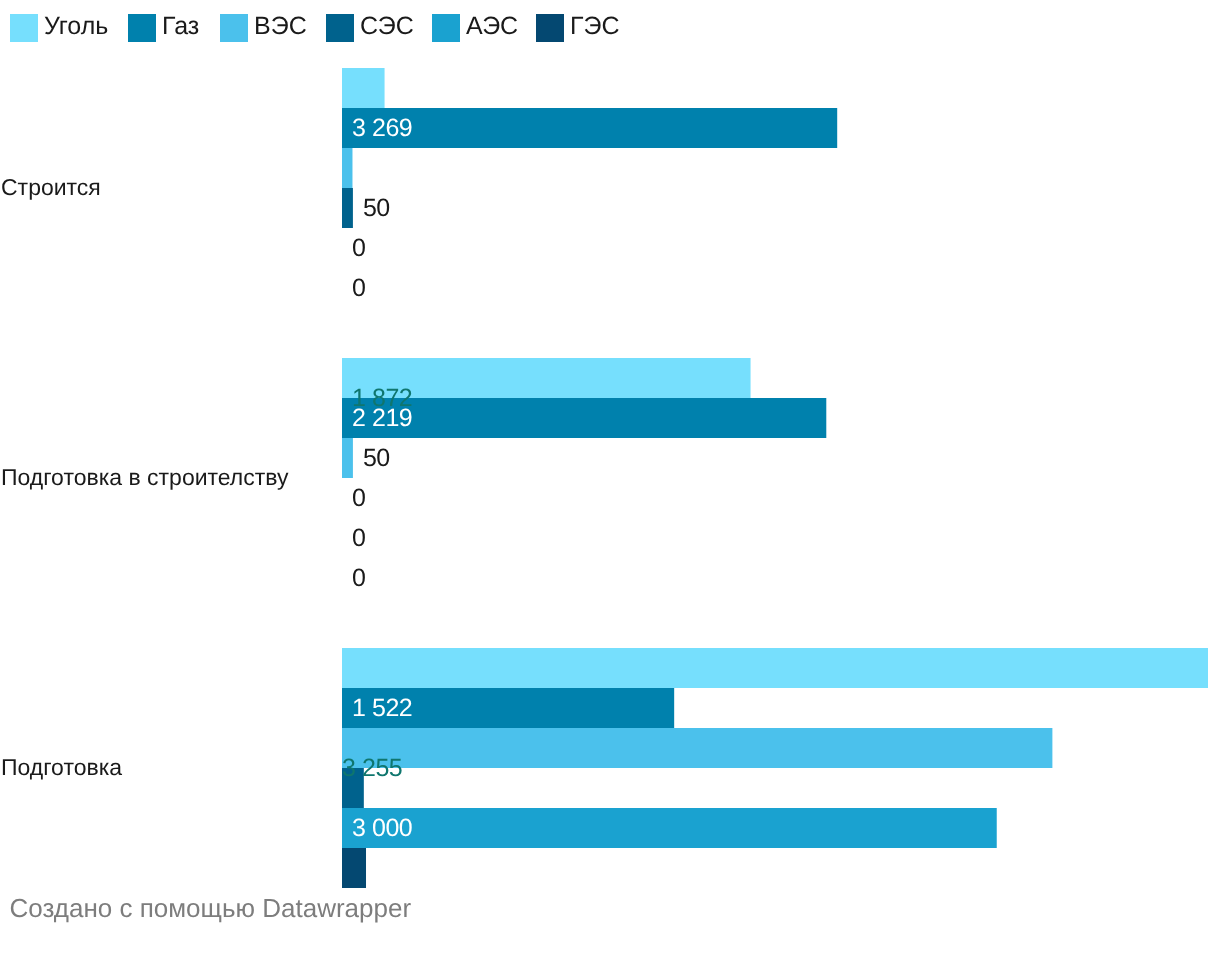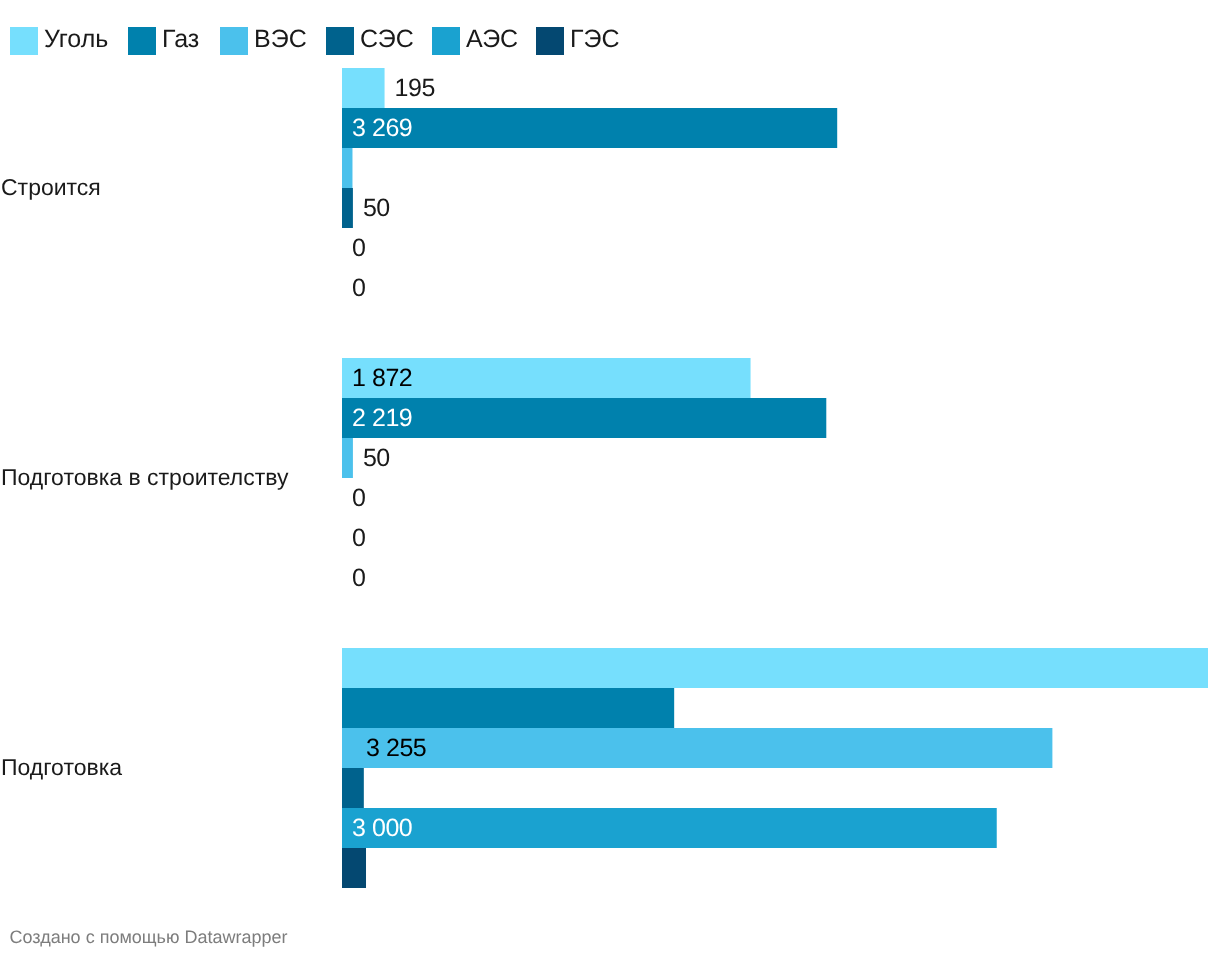--- a/index.html
+++ b/index.html
@@ -3,44 +3,44 @@
 <meta charset="utf-8">
 <title>Chart</title>
 <style>
   html,body{margin:0;padding:0;}
   body{width:1220px;height:966px;background:#ffffff;overflow:hidden;
        font-family:"Liberation Sans",sans-serif;
        -webkit-font-smoothing:antialiased;text-rendering:geometricPrecision;}
   #chart{position:relative;width:1220px;height:966px;overflow:hidden;background:#ffffff;}
 
   
-  .legend{position:absolute;left:0;top:13px;width:1084px;height:56px;z-index:3;padding-left:45px;}
+  .legend{position:absolute;left:0;top:0;width:1084px;height:56px;z-index:3;padding-left:45px;}
   .legend-item{position:absolute;top:14px;height:28px;display:flex;align-items:center;}
   .legend-swatch{width:28px;height:28px;flex:0 0 28px;background:#cccccc;}
   .legend-label{margin-left:6px;position:relative;top:-2px;
                 font-size:25px;line-height:28px;color:#1a1a1a;white-space:nowrap;}
 
   
   .bars{position:absolute;left:0;top:0;z-index:1;}
 
   
   .plot{position:absolute;left:0;top:0;width:1220px;height:900px;z-index:2;}
   .group{position:absolute;left:0;width:1220px;height:240px;}
   .glabel{position:absolute;left:1px;top:104px;
           font-size:23px;line-height:30px;color:#1a1a1a;white-space:nowrap;}
   .row{position:absolute;left:342px;width:878px;height:40px;}
   .vlabel{position:absolute;top:0;height:40px;line-height:40px;
           font-size:25px;letter-spacing:-0.45px;white-space:nowrap;}
   .vlabel.inside-light{color:#ffffff;}
-  .vlabel.inside-dark{color:#000000;}
+  .vlabel.inside-dark{color:#0f766e;margin-top:20px;}
   .vlabel.outside{color:#1a1a1a;}
 
   
-  .footer{position:absolute;left:9.5px;top:924px;z-index:3;
-          font-size:18px;line-height:26px;color:#7d7d7d;white-space:nowrap;}
+  .footer{position:absolute;left:9.5px;top:895px;z-index:3;
+          font-size:26px;line-height:26px;color:#7d7d7d;white-space:nowrap;}
 </style>
 </head>
 <body>
 
 <div id="chart">
   <div class="legend">
     <div class="legend-item" style="left:10px">
       <span class="legend-swatch" style="background: rgb(118, 223, 253);"></span>
       <span class="legend-label">Уголь</span>
     </div>
@@ -82,23 +82,20 @@
       <rect x="342" y="688" width="332.17" height="40" fill="#0081ad"></rect>
       <rect x="342" y="728" width="710.391" height="40" fill="#4bc1ec"></rect>
       <rect x="342" y="768" width="21.825" height="40" fill="#00628d"></rect>
       <rect x="342" y="808" width="654.738" height="40" fill="#1aa2d0"></rect>
       <rect x="342" y="848" width="24.007" height="40" fill="#044871"></rect>
     </g>
   </svg>
   <div class="plot">
     <div class="group" style="top:68px">
       <div class="glabel">Строится</div>
-      <div class="row" style="top:0px">
-        <div class="vlabel outside" style="left:52.558px">195</div>
-      </div>
       <div class="row" style="top:40px">
         <div class="vlabel inside-light" style="left:10px">3 269</div>
       </div>
       <div class="row" style="top:120px">
         <div class="vlabel outside" style="left:20.912px">50</div>
       </div>
       <div class="row" style="top:160px">
         <div class="vlabel outside" style="left:10.0px">0</div>
       </div>
       <div class="row" style="top:200px">
@@ -121,22 +118,25 @@
       </div>
       <div class="row" style="top:160px">
         <div class="vlabel outside" style="left:10.0px">0</div>
       </div>
       <div class="row" style="top:200px">
         <div class="vlabel outside" style="left:10.0px">0</div>
       </div>
     </div>
     <div class="group" style="top:648px">
       <div class="glabel">Подготовка</div>
+      <div class="row" style="top:40px">
+        <div class="vlabel inside-light" style="left:10px">1 522</div>
+      </div>
       <div class="row" style="top:80px">
-        <div class="vlabel inside-dark" style="left:24px">3 255</div>
+        <div class="vlabel inside-dark" style="left:0">3 255</div>
       </div>
       <div class="row" style="top:160px">
         <div class="vlabel inside-light" style="left:10px">3 000</div>
       </div>
     </div>
   </div>
   <div class="footer">Создано с помощью Datawrapper</div>
 </div>
 
 </body></html>

